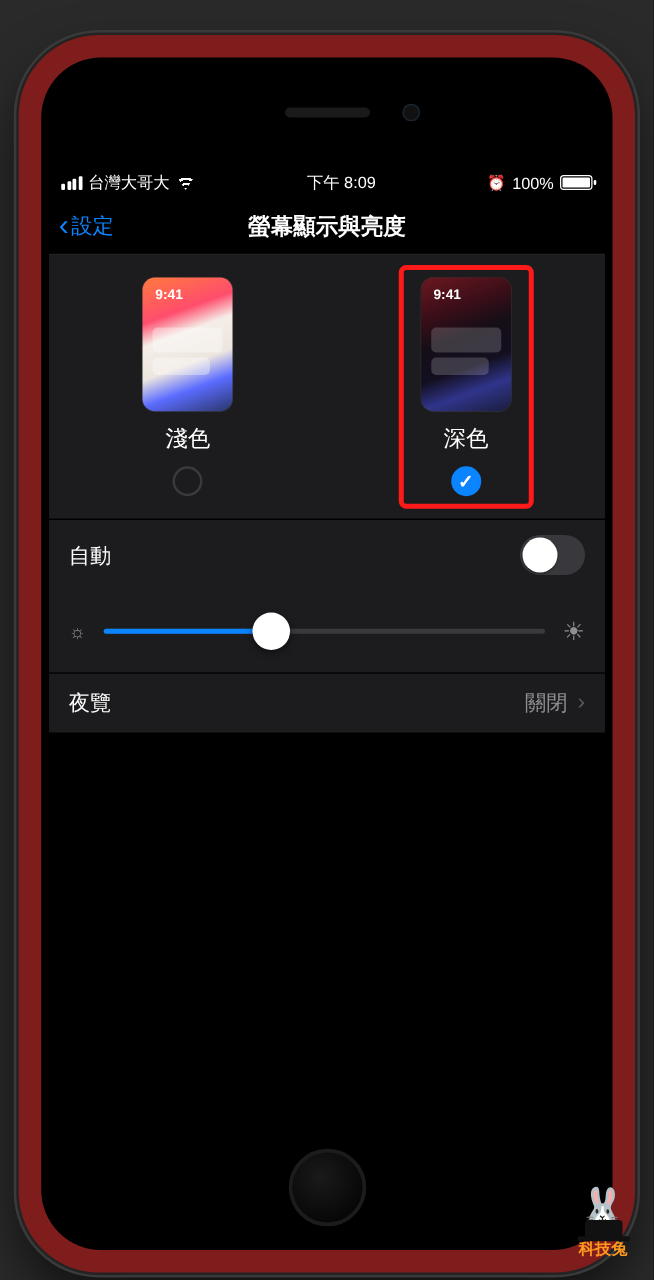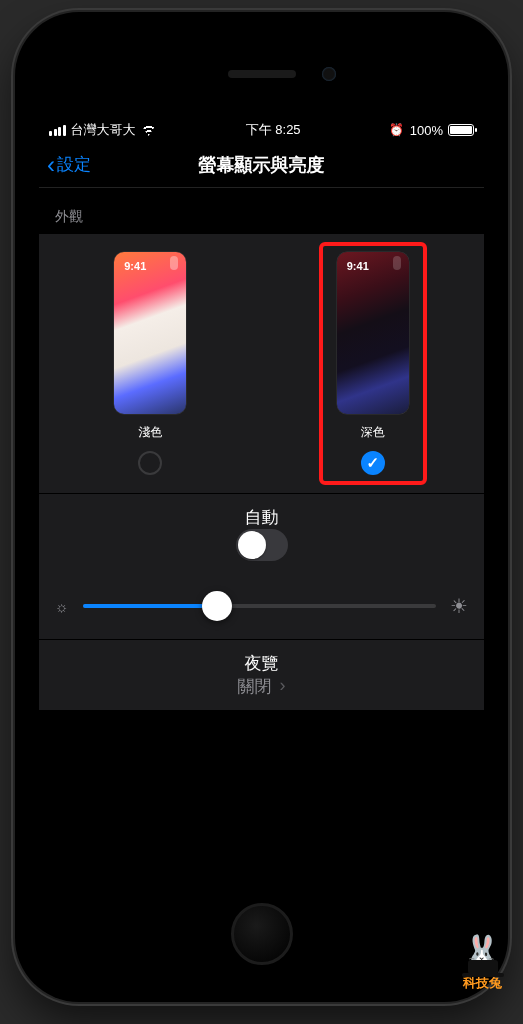--- a/index.html
+++ b/index.html
@@ -7,23 +7,23 @@
     background: #2a2a2a;
     display: flex;
     justify-content: center;
     align-items: flex-start;
     min-height: 1024px;
     font-family: -apple-system, "Helvetica Neue", Arial, "PingFang TC", "Microsoft JhengHei", sans-serif;
   }
   .phone {
     width: 493px;
     height: 990px;
-    background: #000000;
+    background: #7f1d1d;
     border-radius: 64px;
-    margin-top: 12px;
+    margin-top: 28px;
     padding: 18px;
     position: relative;
     box-shadow: 0 0 0 2px #232323, 0 0 0 4px #3a3a3a, 0 20px 40px rgba(0,0,0,0.6);
   }
   .bezel {
     width: 100%;
     height: 100%;
     background: #000;
     border-radius: 48px;
     position: relative;
@@ -123,56 +123,55 @@
     display:flex; flex-direction:column; align-items:center; gap:10px;
     position:relative;
   }
   .highlight-box {
     position:absolute;
     top:-10px; bottom:-10px; left:-18px; right:-18px;
     border:4px solid #ff1a1a; border-radius:6px;
     pointer-events:none;
   }
   .preview {
-    width:72px; height:162px; border-radius:10px; overflow:hidden;
-    position:relative; display:flex; 
+    width:72px; height:107px; border-radius:10px; overflow:hidden;
+    position:relative; display:flex; flex-direction:column;
     box-shadow: 0 0 0 0.5px rgba(255,255,255,0.12);
   }
   .preview-light {
     background: linear-gradient(160deg,#ff7a3d 0%,#ff4d6d 28%,#f5eee8 42%,#ede6df 62%,#5b6cff 78%,#2a356a 100%);
   }
   .preview-dark {
     background: linear-gradient(160deg,#6b1720 0%,#3a0e18 26%,#140e17 44%,#130f20 64%,#30348a 80%,#1a1d3c 100%);
   }
   .preview-time {
     color:#fff; font-size:11px; font-weight:600;
     padding:8px 0 0 10px;
   }
   .preview-widget {
     margin:20px 8px 0; height:20px; border-radius:4px;
     background: rgba(255,255,255,0.35);
   }
   .preview-dark .preview-widget { background: rgba(255,255,255,0.18); }
   .preview-widget.small { margin-top:4px; height:14px; width:46px; }
-  .appearance-label { color:#fff; font-size:12px; }
+  .appearance-label { color:#fff; font-size:18px; }
   .radio {
     width:24px; height:24px; border-radius:50%;
     border:2px solid #3a3a3c;
   }
   .radio.checked {
     background:#0a84ff; border-color:#0a84ff;
     display:flex; align-items:center; justify-content:center;
     color:#fff; font-size:15px; font-weight:700;
   }
   .row {
     background:#1c1c1e;
     display:flex; align-items:center; justify-content:space-between;
     padding:12px 16px; font-size:17px;
     border-top:0.5px solid #000;
-    flex-direction:column;
   }
   .row .detail { color:#8e8e93; display:flex; gap:8px; }
   .chevron { color:#5a5a5e; font-size:18px; }
   
   .toggle { width:52px; height:32px; border-radius:16px; position:relative; }
   .toggle-off { background:#39393d; }
   .toggle-on  { background:#30d158; }
   .toggle-knob {
     position:absolute; top:2px; width:28px; height:28px; border-radius:50%;
     background:#fff; box-shadow:0 1px 2px rgba(0,0,0,0.4);
@@ -249,40 +248,39 @@
         <div class="status-left">
           <div class="signal-bars">
             <span></span>
               <span></span>
               <span></span>
               <span></span>
           </div>
           <span>台灣大哥大</span>
           <span class="wifi-icon"></span>
         </div>
-        <div>下午 8:25</div>
+        <div>下午 8:09</div>
         <div class="status-right">
           <span class="alarm-icon">⏰</span>
           <span>100%</span>
           <div class="battery">
             <div class="battery-fill"></div>
           </div>
         </div>
       </div>
 
       <div class="navbar">
         <div class="nav-back">
           <span class="nav-back-chevron">‹</span>
           <span>設定</span>
         </div>
         <div class="nav-title">螢幕顯示與亮度</div>
       </div>
 
       <div class="content">
-        <div class="section-header">外觀</div>
 
         <div class="appearance-row">
 
           <div class="appearance-option">
             <div class="preview preview-light">
               <div class="preview-time">9:41</div>
               <div class="preview-widget"></div>
               <div class="preview-widget small"></div>
             </div>
             <div class="appearance-label">淺色</div>

